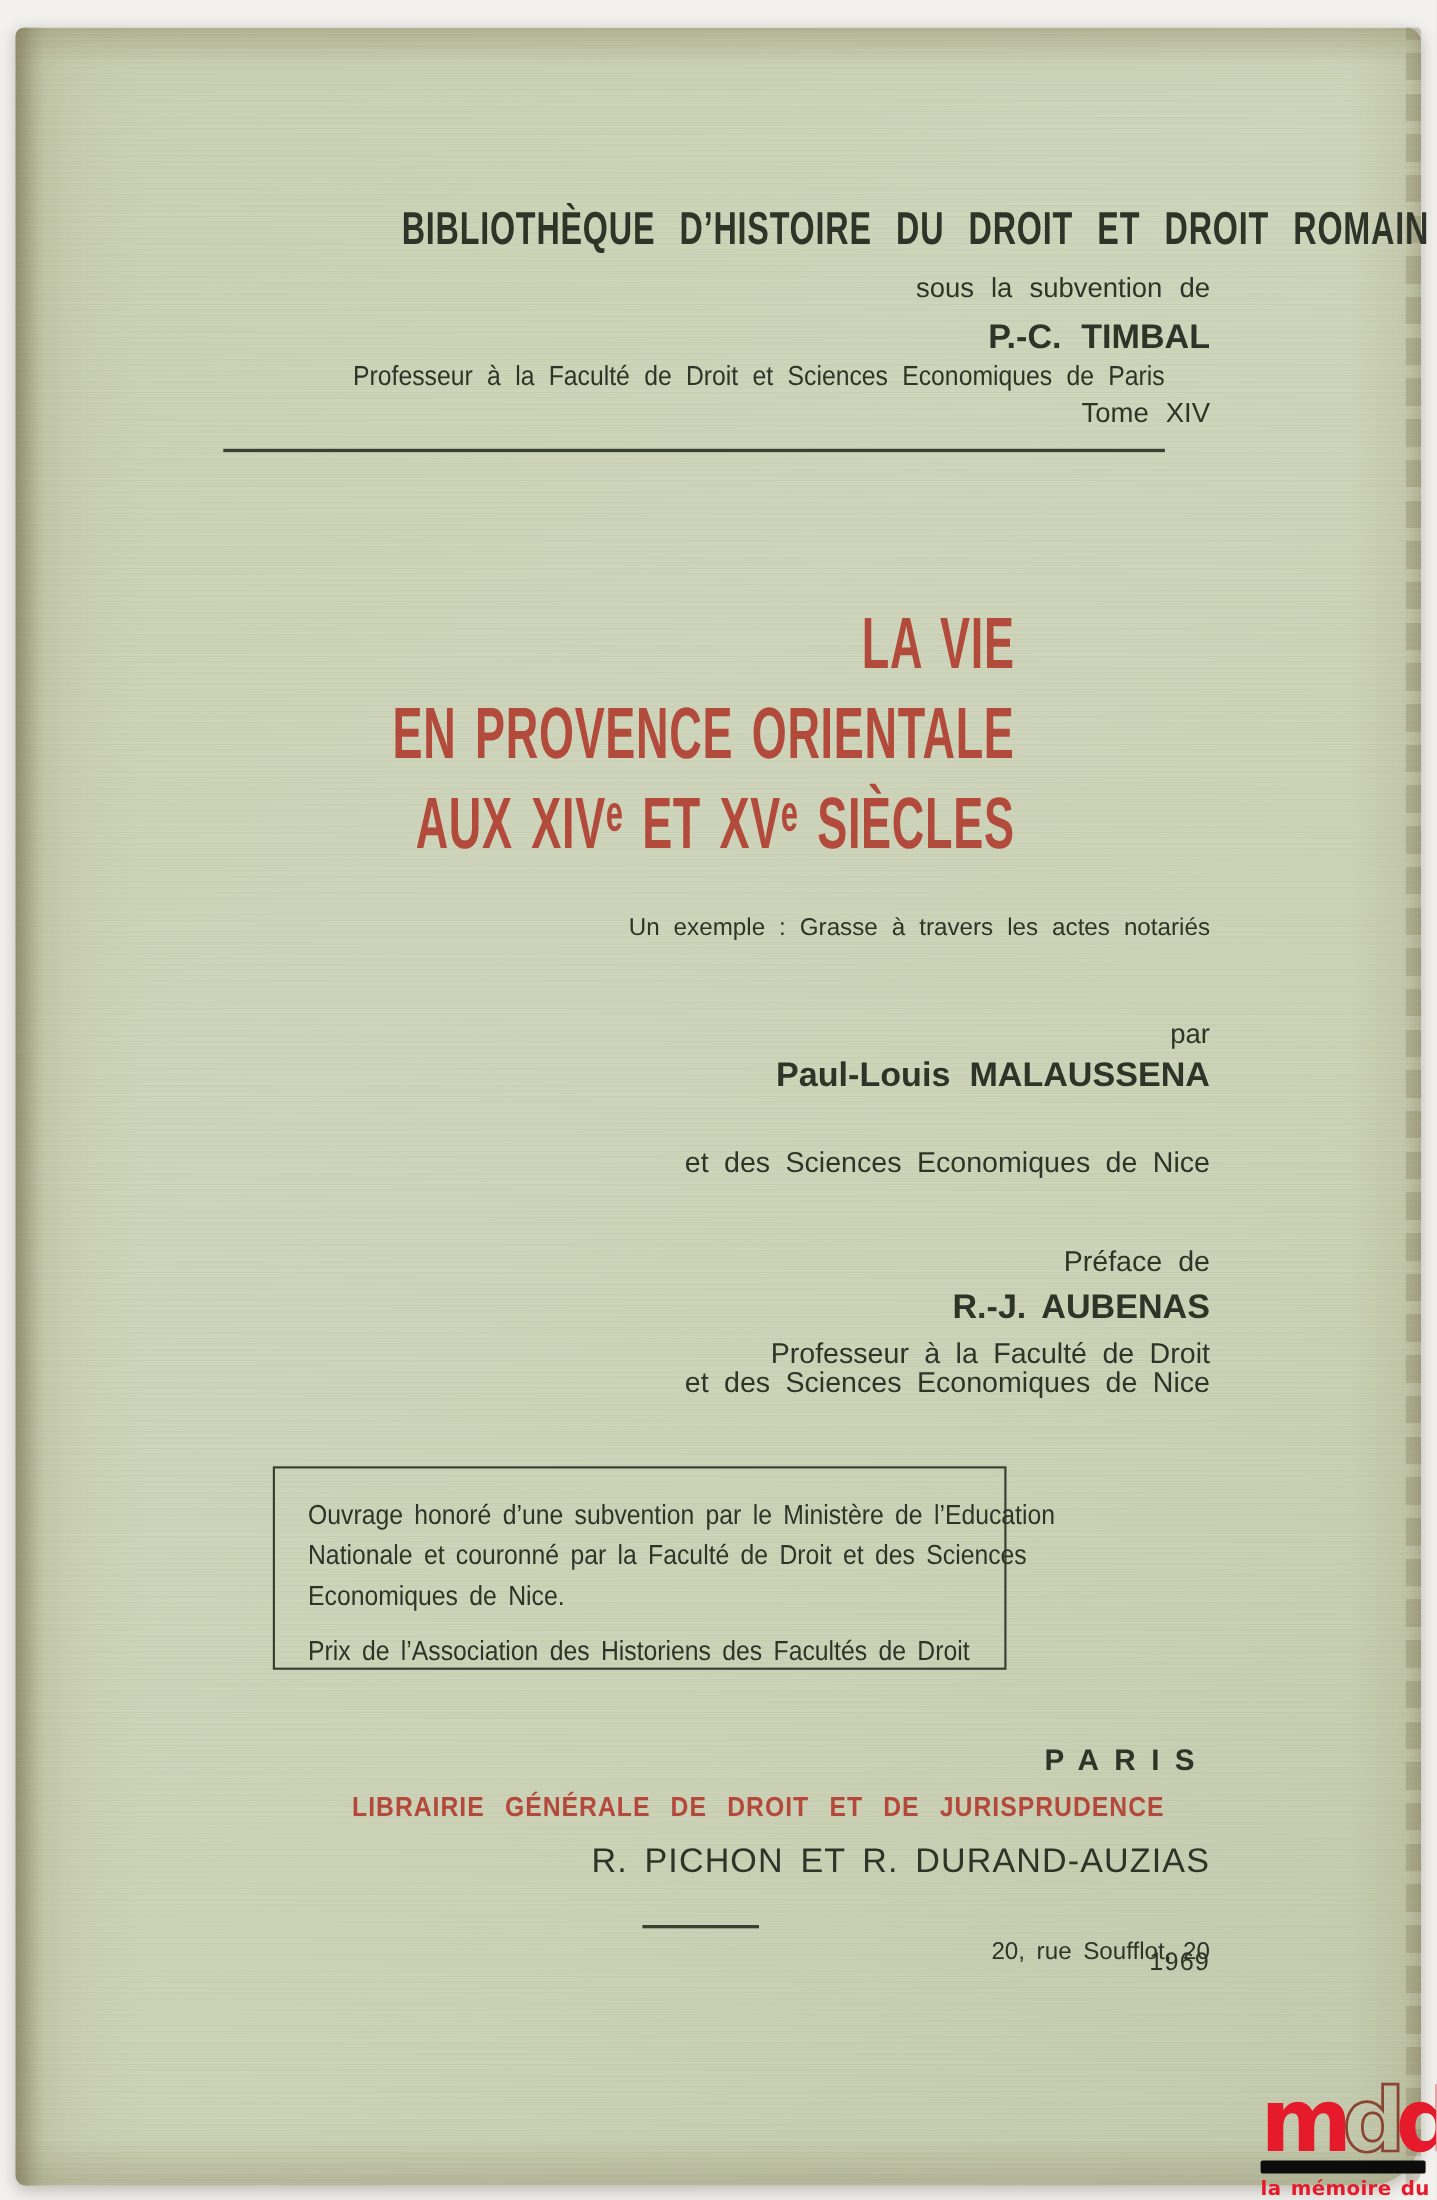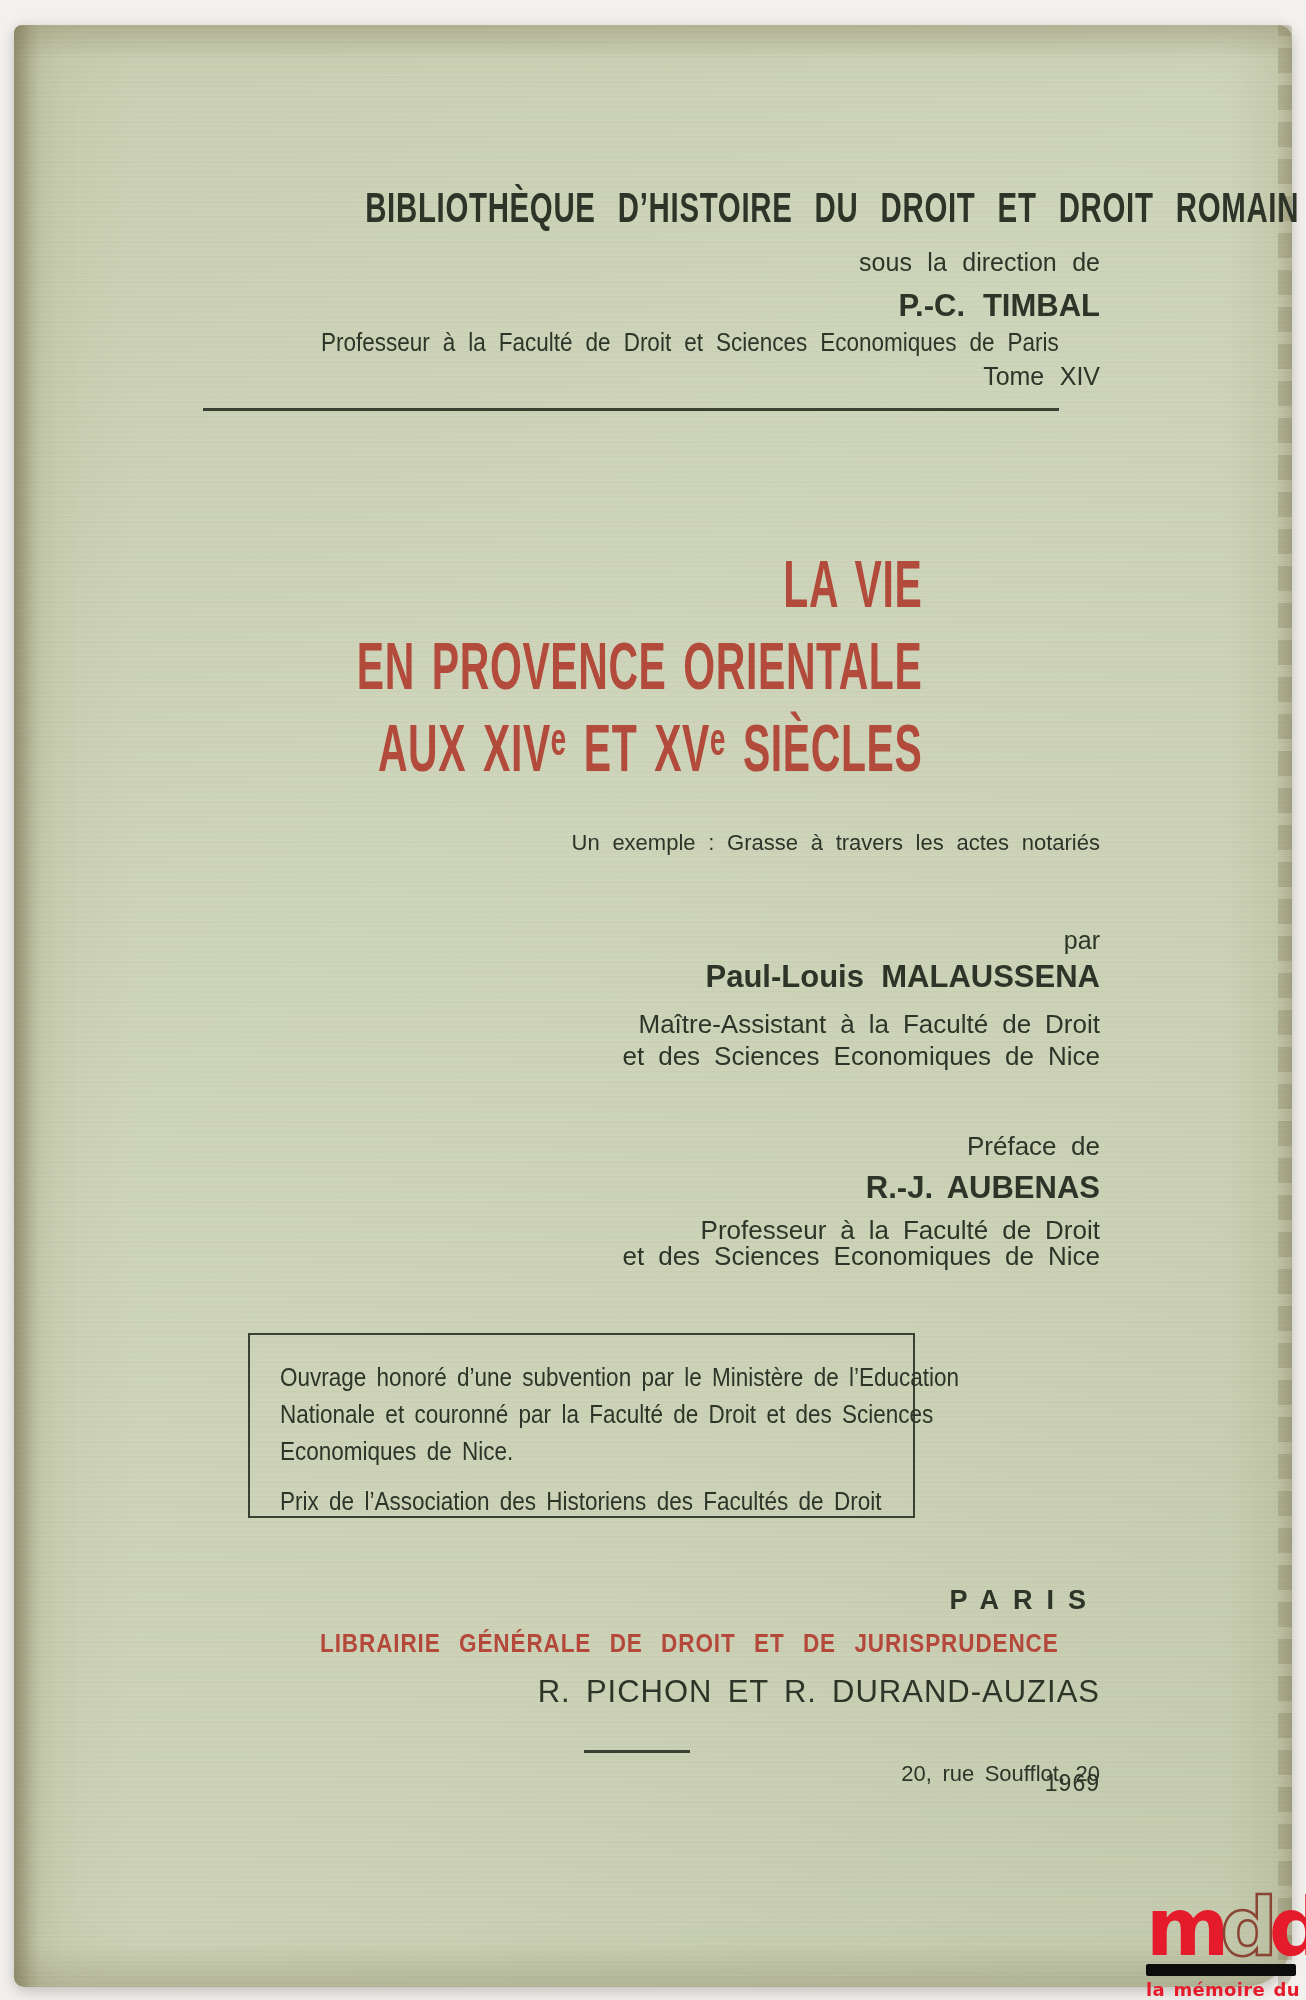--- a/index.html
+++ b/index.html
@@ -89,21 +89,21 @@
   <div class="book">
     <div class="grain"></div>
     <div class="spine-shade"></div>
     <div class="deckle-right"></div>
   </div>
 
   <div class="line series-title">
     <span class="sq70" style="display:inline-block">BIBLIOTHÈQUE D’HISTOIRE DU DROIT ET DROIT ROMAIN</span>
   </div>
 
-  <div class="line direction">sous la direction de</div>
+  <div class="line direction">sous la subvention de</div>
 
   <div class="line director">P.-C. TIMBAL</div>
 
   <div class="line director-role">
     <span class="sq90" style="display:inline-block">Professeur à la Faculté de Droit et Sciences Economiques de Paris</span>
   </div>
 
   <div class="line tome">Tome XIV</div>
 
   <div class="rule rule-top"></div>
@@ -113,21 +113,20 @@
     <div>EN PROVENCE ORIENTALE</div>
     <div>AUX XIVᵉ ET XVᵉ SIÈCLES</div>
   </div>
 
   <div class="line subtitle">Un exemple : Grasse à travers les actes notariés</div>
 
   <div class="line par">par</div>
 
   <div class="line author-name">Paul-Louis MALAUSSENA</div>
 
-  <div class="line author-role1">Maître-Assistant à la Faculté de Droit</div>
 
   <div class="line author-role2">et des Sciences Economiques de Nice</div>
 
   <div class="line preface-label">Préface de</div>
 
   <div class="line preface-name">R.-J. AUBENAS</div>
 
   <div class="line preface-role1">Professeur à la Faculté de Droit</div>
 
   <div class="line preface-role2">et des Sciences Economiques de Nice</div>

